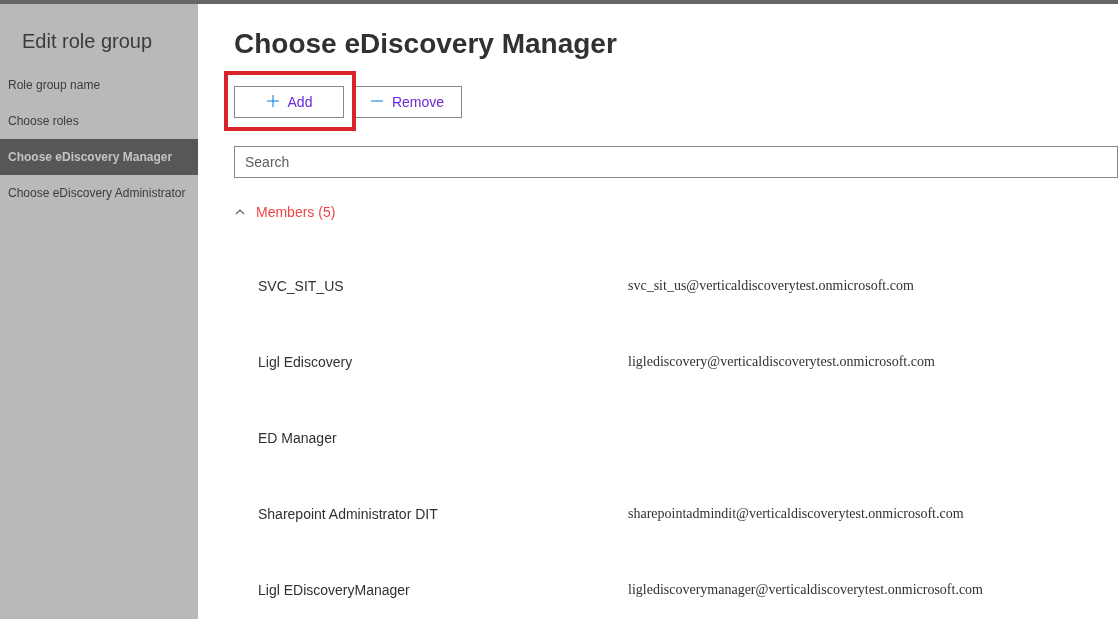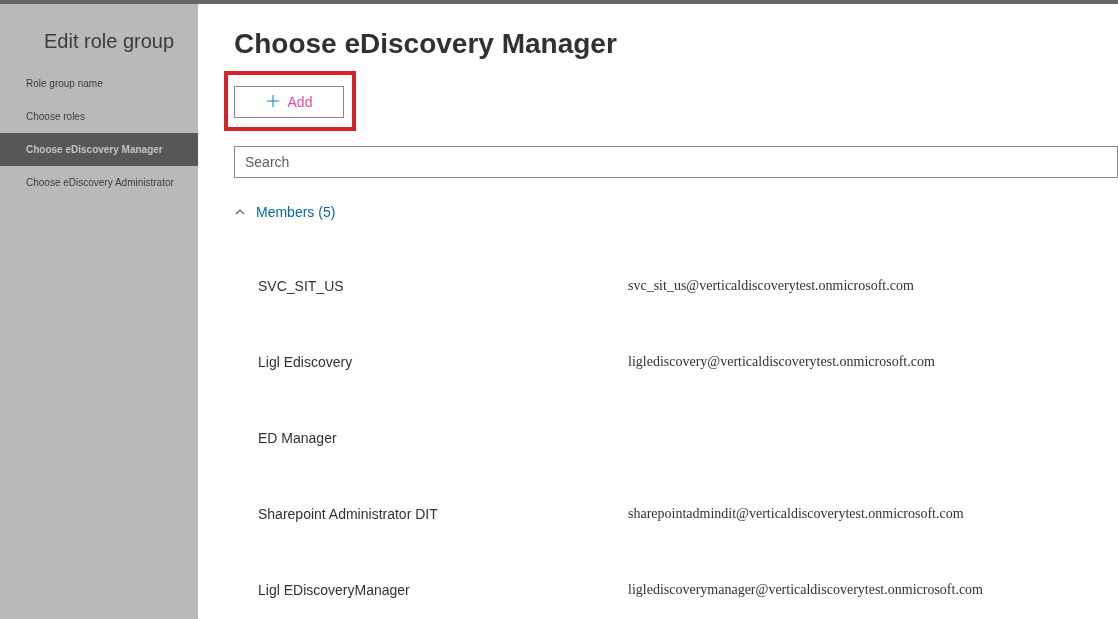--- a/index.html
+++ b/index.html
@@ -30,28 +30,28 @@
       flex-shrink: 0;
       position: relative;
     }
     .sidebar-overlay {
       position: absolute;
       inset: 0;
       background: rgba(80,80,80,0.35);
       pointer-events: none;
     }
     .sidebar-title {
-      padding: 26px 20px 14px 44px;
+      padding: 26px 20px 14px 22px;
       font-size: 20px;
       font-weight: 400;
       color: #323130;
     }
     .sidebar-item {
-      padding: 11px 20px 11px 26px;
-      font-size: 10px;
+      padding: 11px 20px 11px 8px;
+      font-size: 12px;
       color: #323130;
       white-space: nowrap;
       overflow: hidden;
       cursor: pointer;
     }
     .sidebar-item.active {
       background: #5b5b5b;
       color: #fff;
       font-weight: 600;
     }
@@ -76,21 +76,21 @@
       display: inline-flex;
       align-items: center;
       justify-content: center;
       gap: 8px;
       border: 1px solid #8a8886;
       background: #fff;
       height: 32px;
       min-width: 110px;
       padding: 0 14px;
       font-size: 14px;
-      color: #ec4899;
+      color: #6d28d9;
       cursor: pointer;
     }
     .toolbar-btn .icon {
       color: #0078d4;
       font-size: 14px;
       line-height: 1;
     }
     .highlight-box {
       position: absolute;
       top: -15px;
@@ -114,21 +114,21 @@
     }
     .search-input::placeholder {
       color: #605e5c;
     }
     .members-header {
       display: flex;
       align-items: center;
       gap: 10px;
       padding: 6px 0;
       font-size: 14px;
-      color: #0369a1;
+      color: #ef4444;
       cursor: pointer;
       text-align: right;
     }
     .chevron {
       font-size: 12px;
       color: #605e5c;
       display: inline-block;
       transform: translateY(1px);
     }
     .members-list {
@@ -171,20 +171,28 @@
     <div class="toolbar">
       <button class="toolbar-btn">
         <span class="icon">
           <svg width="14" height="14" viewBox="0 0 14 14" fill="none" stroke="currentColor" stroke-width="1">
               <line x1="7" y1="1" x2="7" y2="13"></line>
               <line x1="1" y1="7" x2="13" y2="7"></line>
             </svg>
         </span>
         <span>Add</span>
       </button>
+      <button class="toolbar-btn">
+        <span class="icon">
+          <svg width="14" height="14" viewBox="0 0 14 14" fill="none" stroke="currentColor" stroke-width="1">
+              <line x1="1" y1="7" x2="13" y2="7"></line>
+            </svg>
+        </span>
+        <span>Remove</span>
+      </button>
       <div class="highlight-box"></div>
     </div>
 
     <div class="search-wrap">
       <input class="search-input" type="text" placeholder="Search" style="">
     </div>
 
     <div class="members-header">
       <span class="chevron">
         <svg width="12" height="12" viewBox="0 0 12 12" fill="none" stroke="#605e5c" stroke-width="1.2">

